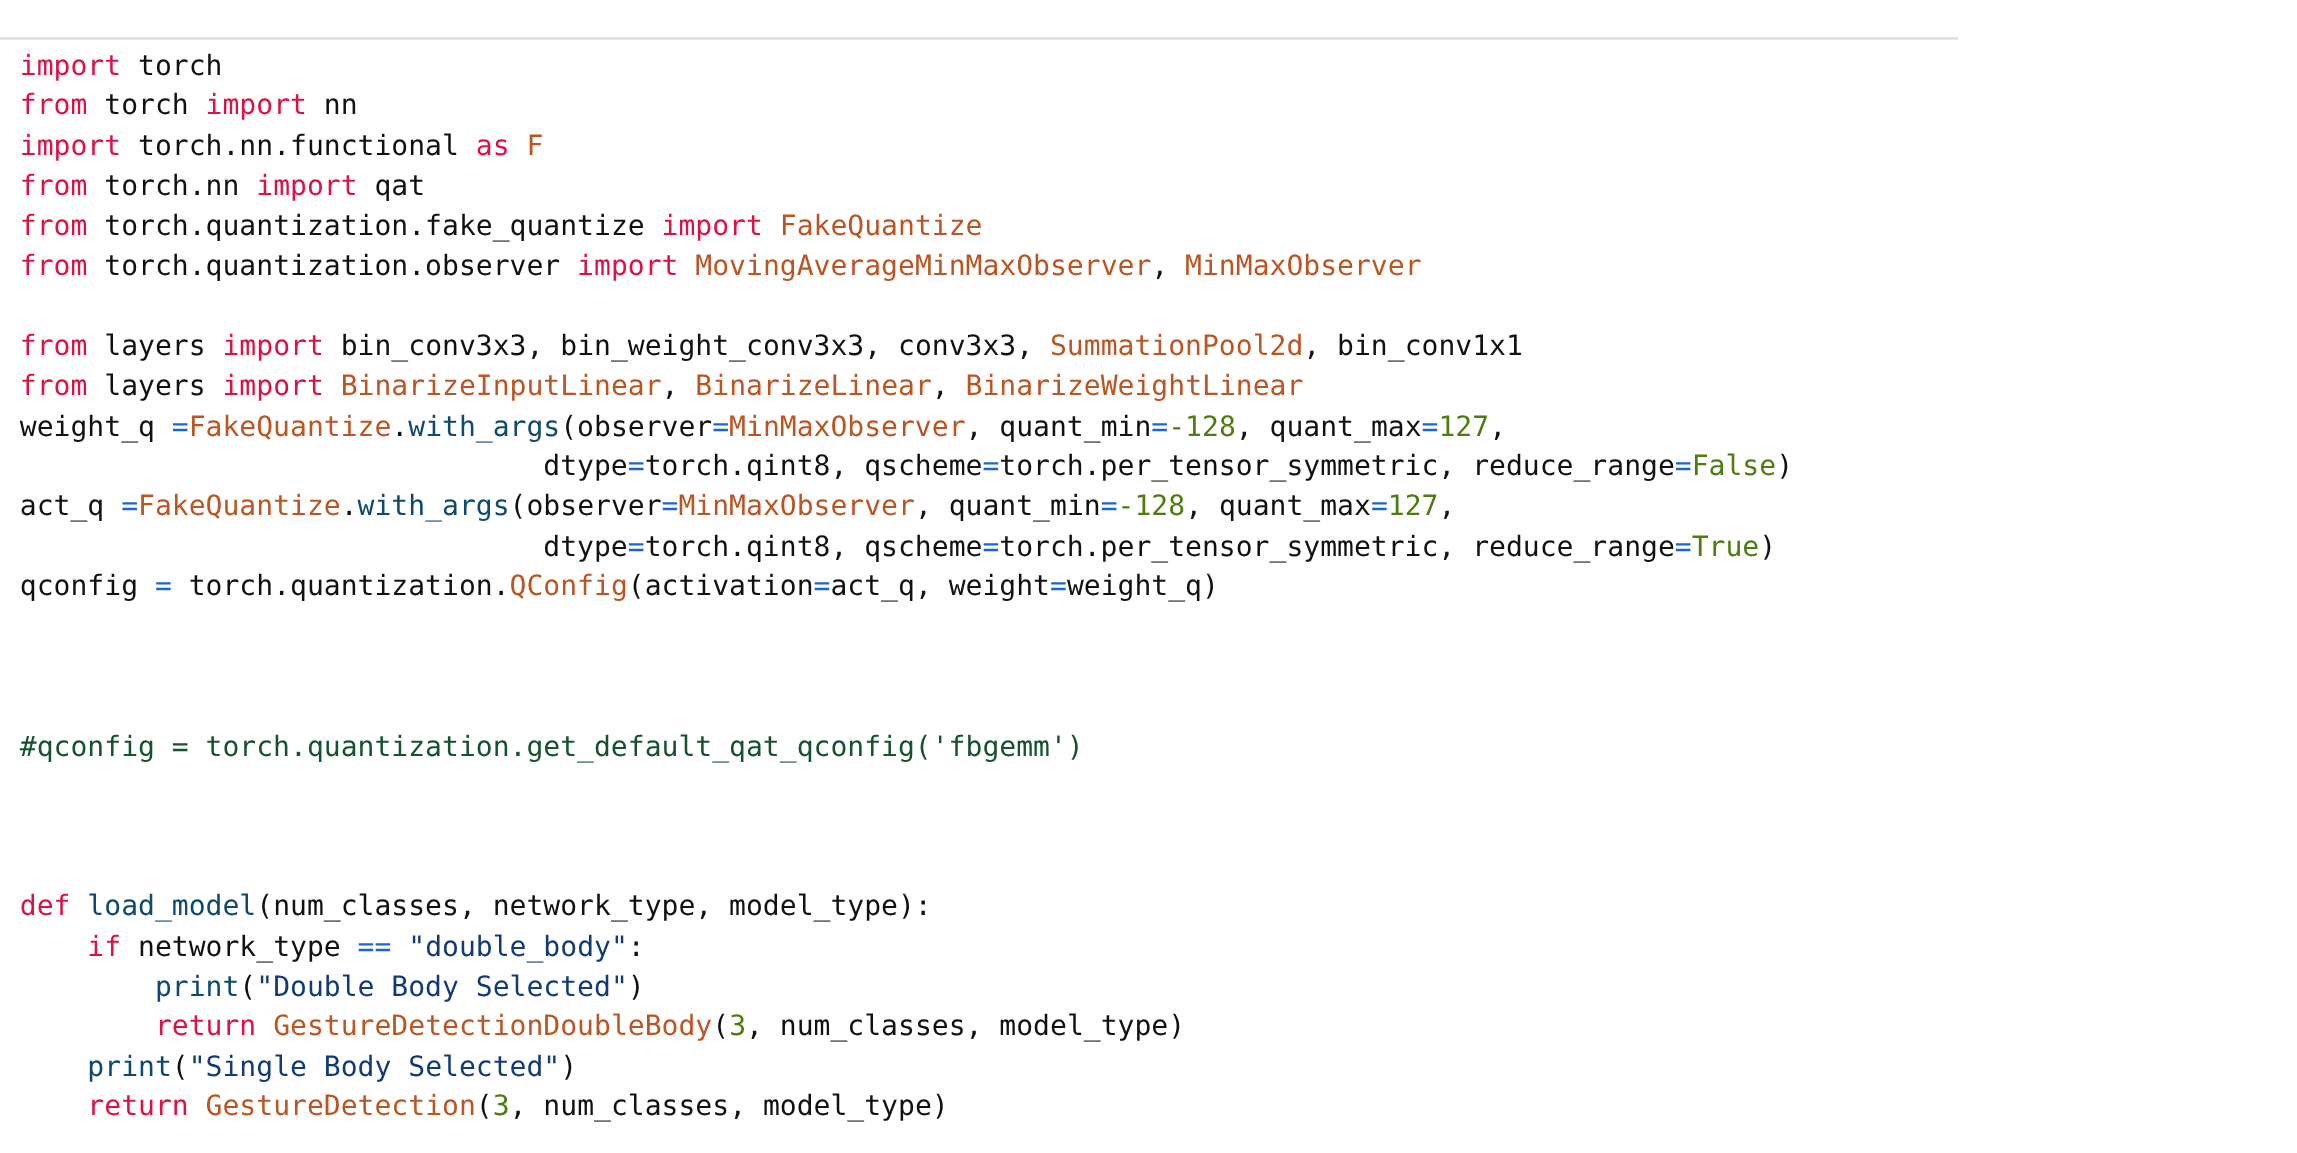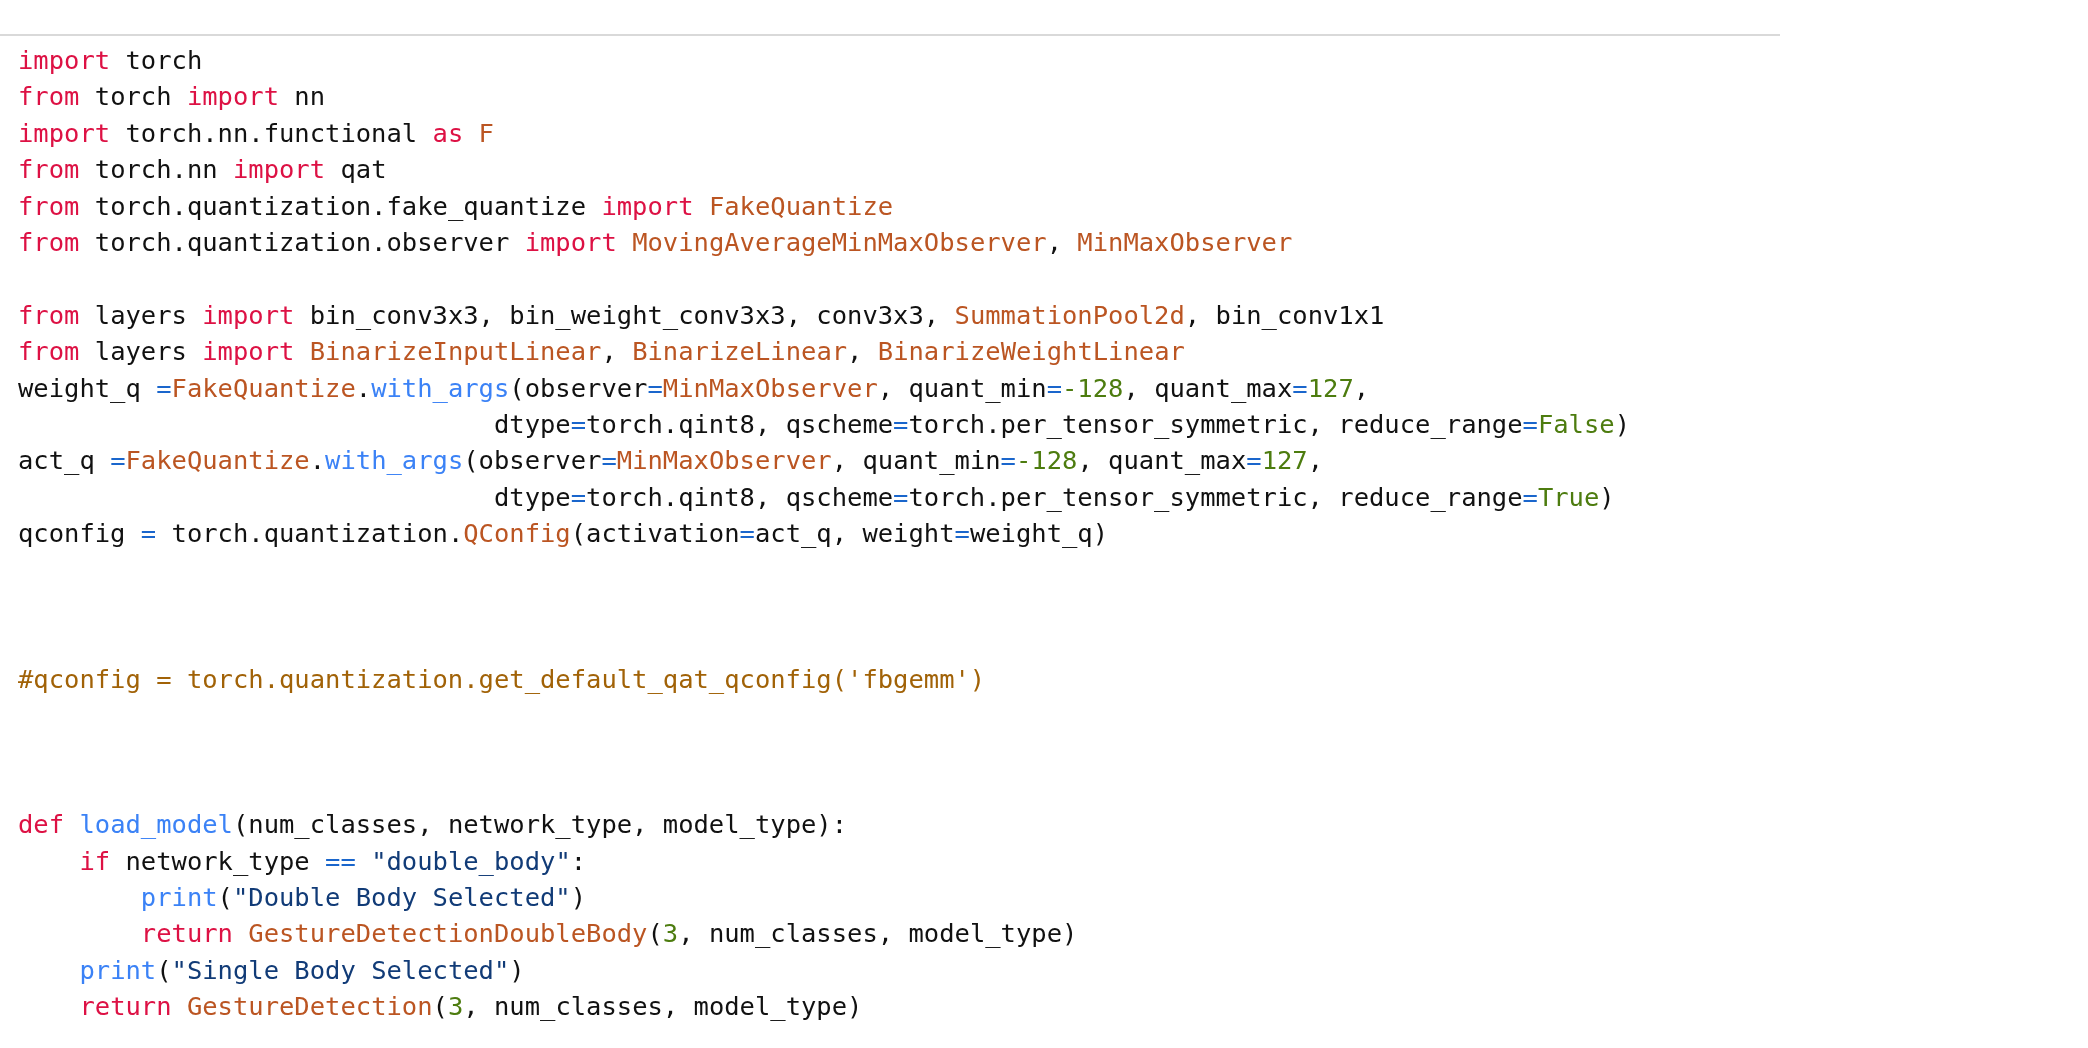--- a/index.html
+++ b/index.html
@@ -38,25 +38,25 @@
 
   .ln {
     display: block;
     height: 36.4px;
     white-space: pre;
   }
 
   
   .kw   { color: #dd1144; }          
   .cls  { color: #bb5522; }          
-  .fn   { color: #3b82f6; }          
+  .fn   { color: #0c4a6e; }          
   .num  { color: #4d7c0f; }          
   .op   { color: #1a66cc; }          
   .str  { color: #113b77; }          
-  .cmt  { color: #a16207; }          
+  .cmt  { color: #14532d; }          
   .pln  { color: #111111; }          
 </style>
 </head>
 <body>
 
 <div id="code-viewer">
   <pre id="code-block"><span class="ln"><span class="kw">import</span><span class="pln"> torch</span></span><span class="ln"><span class="kw">from</span><span class="pln"> torch </span><span class="kw">import</span><span class="pln"> nn</span></span><span class="ln"><span class="kw">import</span><span class="pln"> torch.nn.functional </span><span class="kw">as</span><span class="pln"> </span><span class="cls">F</span></span><span class="ln"><span class="kw">from</span><span class="pln"> torch.nn </span><span class="kw">import</span><span class="pln"> qat</span></span><span class="ln"><span class="kw">from</span><span class="pln"> torch.quantization.fake_quantize </span><span class="kw">import</span><span class="pln"> </span><span class="cls">FakeQuantize</span></span><span class="ln"><span class="kw">from</span><span class="pln"> torch.quantization.observer </span><span class="kw">import</span><span class="pln"> </span><span class="cls">MovingAverageMinMaxObserver</span><span class="pln">, </span><span class="cls">MinMaxObserver</span></span><span class="ln">&nbsp;</span><span class="ln"><span class="kw">from</span><span class="pln"> layers </span><span class="kw">import</span><span class="pln"> bin_conv3x3, bin_weight_conv3x3, conv3x3, </span><span class="cls">SummationPool2d</span><span class="pln">, bin_conv1x1</span></span><span class="ln"><span class="kw">from</span><span class="pln"> layers </span><span class="kw">import</span><span class="pln"> </span><span class="cls">BinarizeInputLinear</span><span class="pln">, </span><span class="cls">BinarizeLinear</span><span class="pln">, </span><span class="cls">BinarizeWeightLinear</span></span><span class="ln"><span class="pln">weight_q </span><span class="op">=</span><span class="cls">FakeQuantize</span><span class="pln">.</span><span class="fn">with_args</span><span class="pln">(observer</span><span class="op">=</span><span class="cls">MinMaxObserver</span><span class="pln">, quant_min</span><span class="op">=</span><span class="num">-128</span><span class="pln">, quant_max</span><span class="op">=</span><span class="num">127</span><span class="pln">,</span></span><span class="ln"><span class="pln">                               dtype</span><span class="op">=</span><span class="pln">torch.qint8, qscheme</span><span class="op">=</span><span class="pln">torch.per_tensor_symmetric, reduce_range</span><span class="op">=</span><span class="num">False</span><span class="pln">)</span></span><span class="ln"><span class="pln">act_q </span><span class="op">=</span><span class="cls">FakeQuantize</span><span class="pln">.</span><span class="fn">with_args</span><span class="pln">(observer</span><span class="op">=</span><span class="cls">MinMaxObserver</span><span class="pln">, quant_min</span><span class="op">=</span><span class="num">-128</span><span class="pln">, quant_max</span><span class="op">=</span><span class="num">127</span><span class="pln">,</span></span><span class="ln"><span class="pln">                               dtype</span><span class="op">=</span><span class="pln">torch.qint8, qscheme</span><span class="op">=</span><span class="pln">torch.per_tensor_symmetric, reduce_range</span><span class="op">=</span><span class="num">True</span><span class="pln">)</span></span><span class="ln"><span class="pln">qconfig </span><span class="op">=</span><span class="pln"> torch.quantization.</span><span class="cls">QConfig</span><span class="pln">(activation</span><span class="op">=</span><span class="pln">act_q, weight</span><span class="op">=</span><span class="pln">weight_q)</span></span><span class="ln">&nbsp;</span><span class="ln">&nbsp;</span><span class="ln">&nbsp;</span><span class="ln"><span class="cmt">#qconfig = torch.quantization.get_default_qat_qconfig('fbgemm')</span></span><span class="ln">&nbsp;</span><span class="ln">&nbsp;</span><span class="ln">&nbsp;</span><span class="ln"><span class="kw">def</span><span class="pln"> </span><span class="fn">load_model</span><span class="pln">(num_classes, network_type, model_type):</span></span><span class="ln"><span class="pln">    </span><span class="kw">if</span><span class="pln"> network_type </span><span class="op">==</span><span class="pln"> </span><span class="str">"double_body"</span><span class="pln">:</span></span><span class="ln"><span class="pln">        </span><span class="fn">print</span><span class="pln">(</span><span class="str">"Double Body Selected"</span><span class="pln">)</span></span><span class="ln"><span class="pln">        </span><span class="kw">return</span><span class="pln"> </span><span class="cls">GestureDetectionDoubleBody</span><span class="pln">(</span><span class="num">3</span><span class="pln">, num_classes, model_type)</span></span><span class="ln"><span class="pln">    </span><span class="fn">print</span><span class="pln">(</span><span class="str">"Single Body Selected"</span><span class="pln">)</span></span><span class="ln"><span class="pln">    </span><span class="kw">return</span><span class="pln"> </span><span class="cls">GestureDetection</span><span class="pln">(</span><span class="num">3</span><span class="pln">, num_classes, model_type)</span></span></pre>
 </div>
 
 </body></html>

